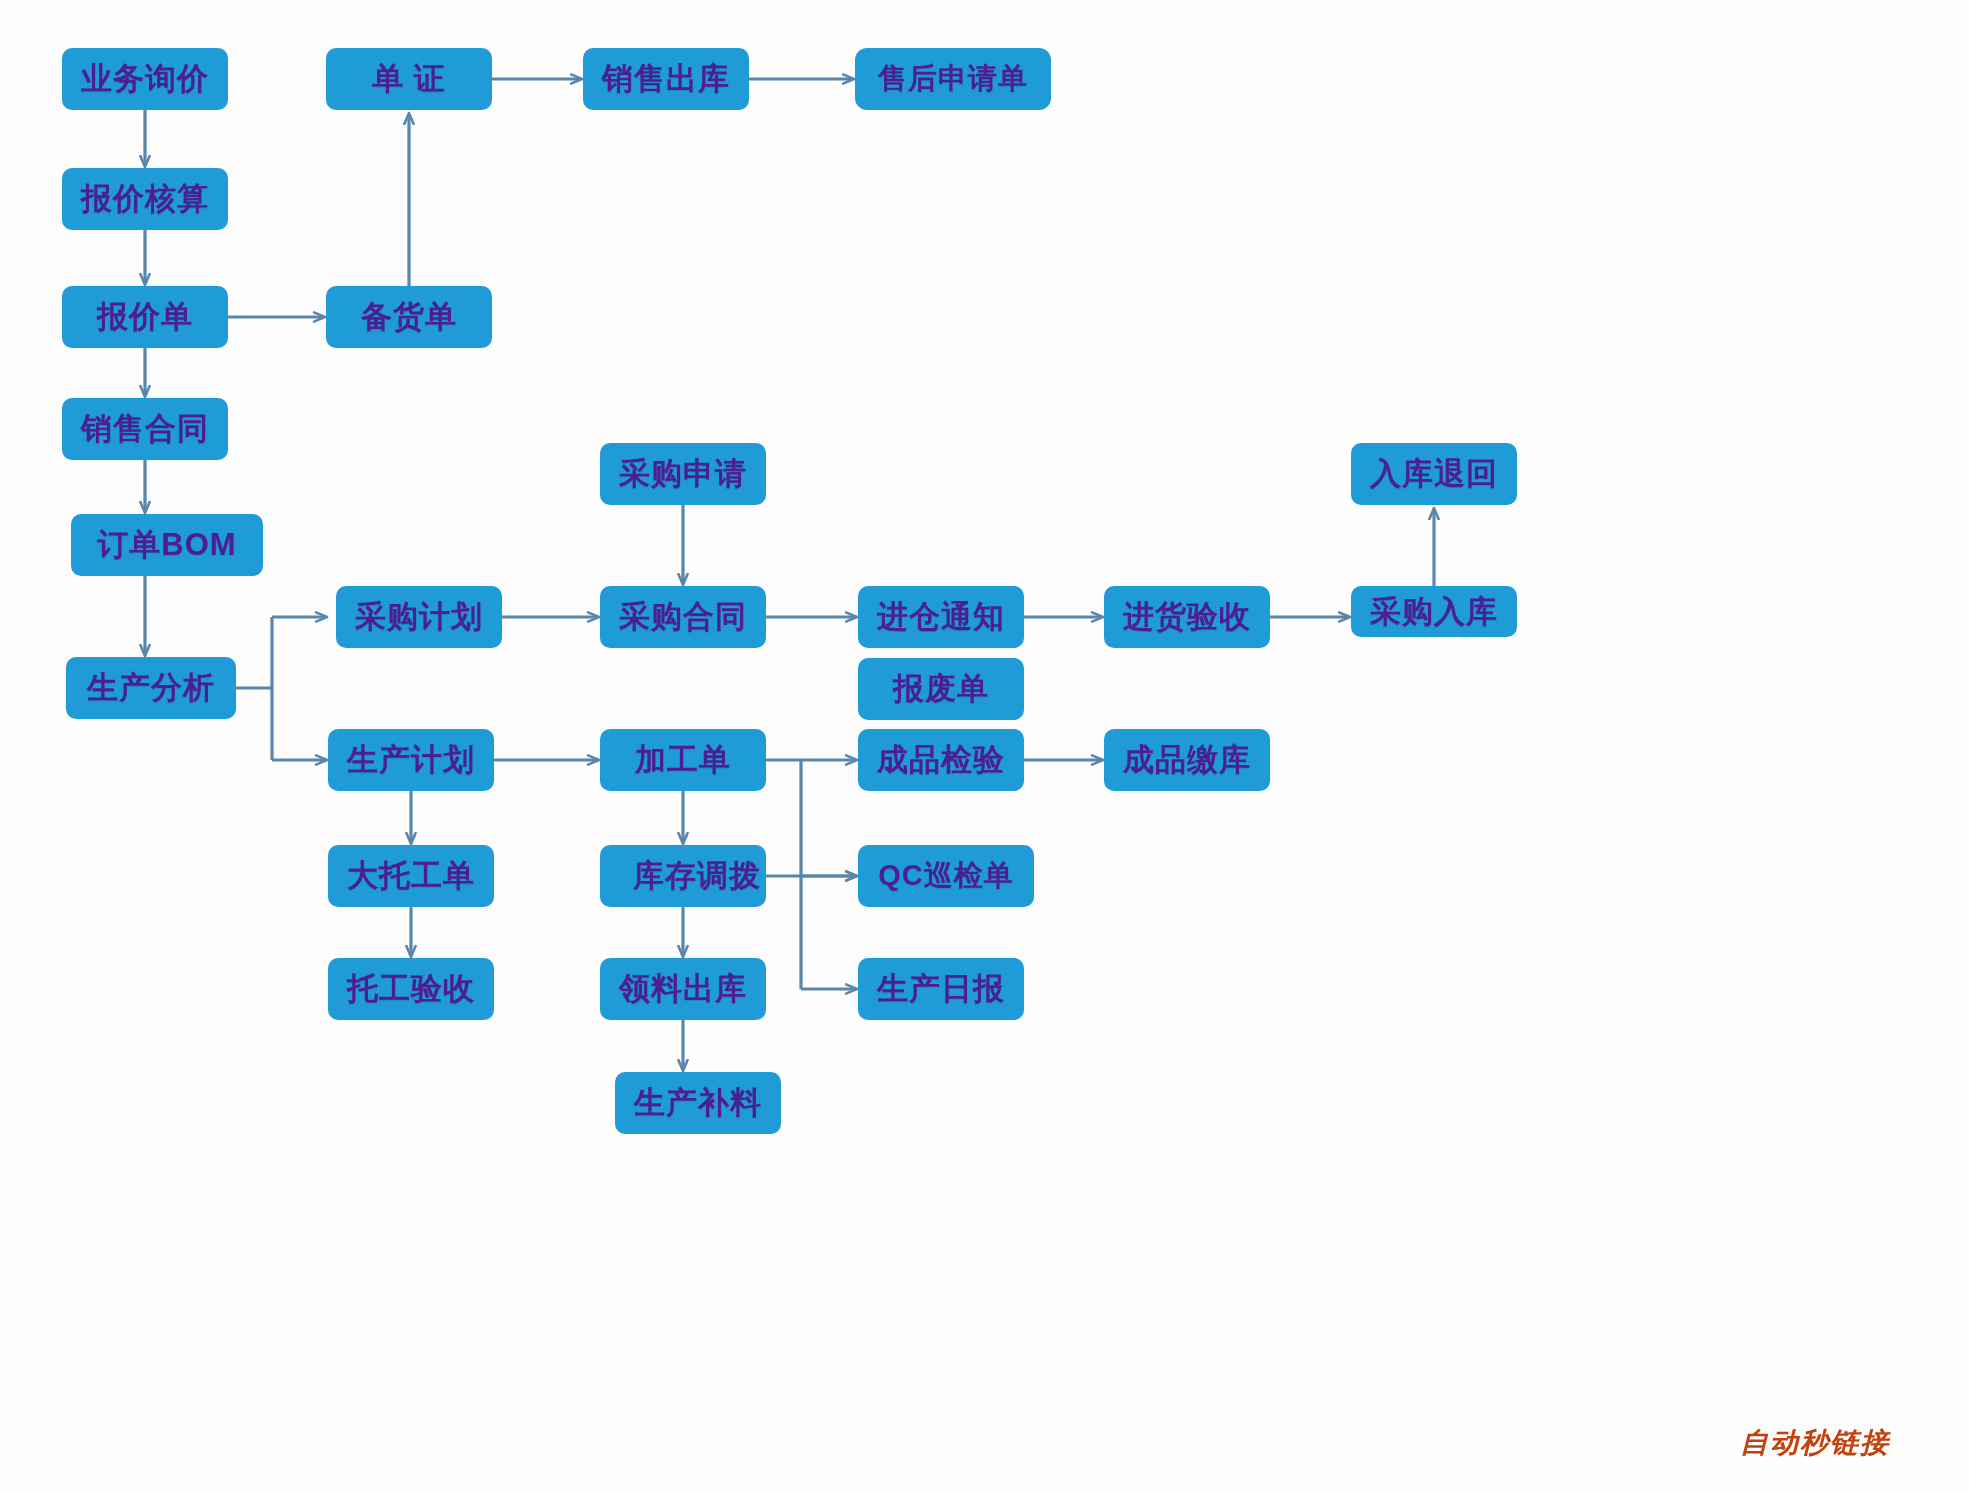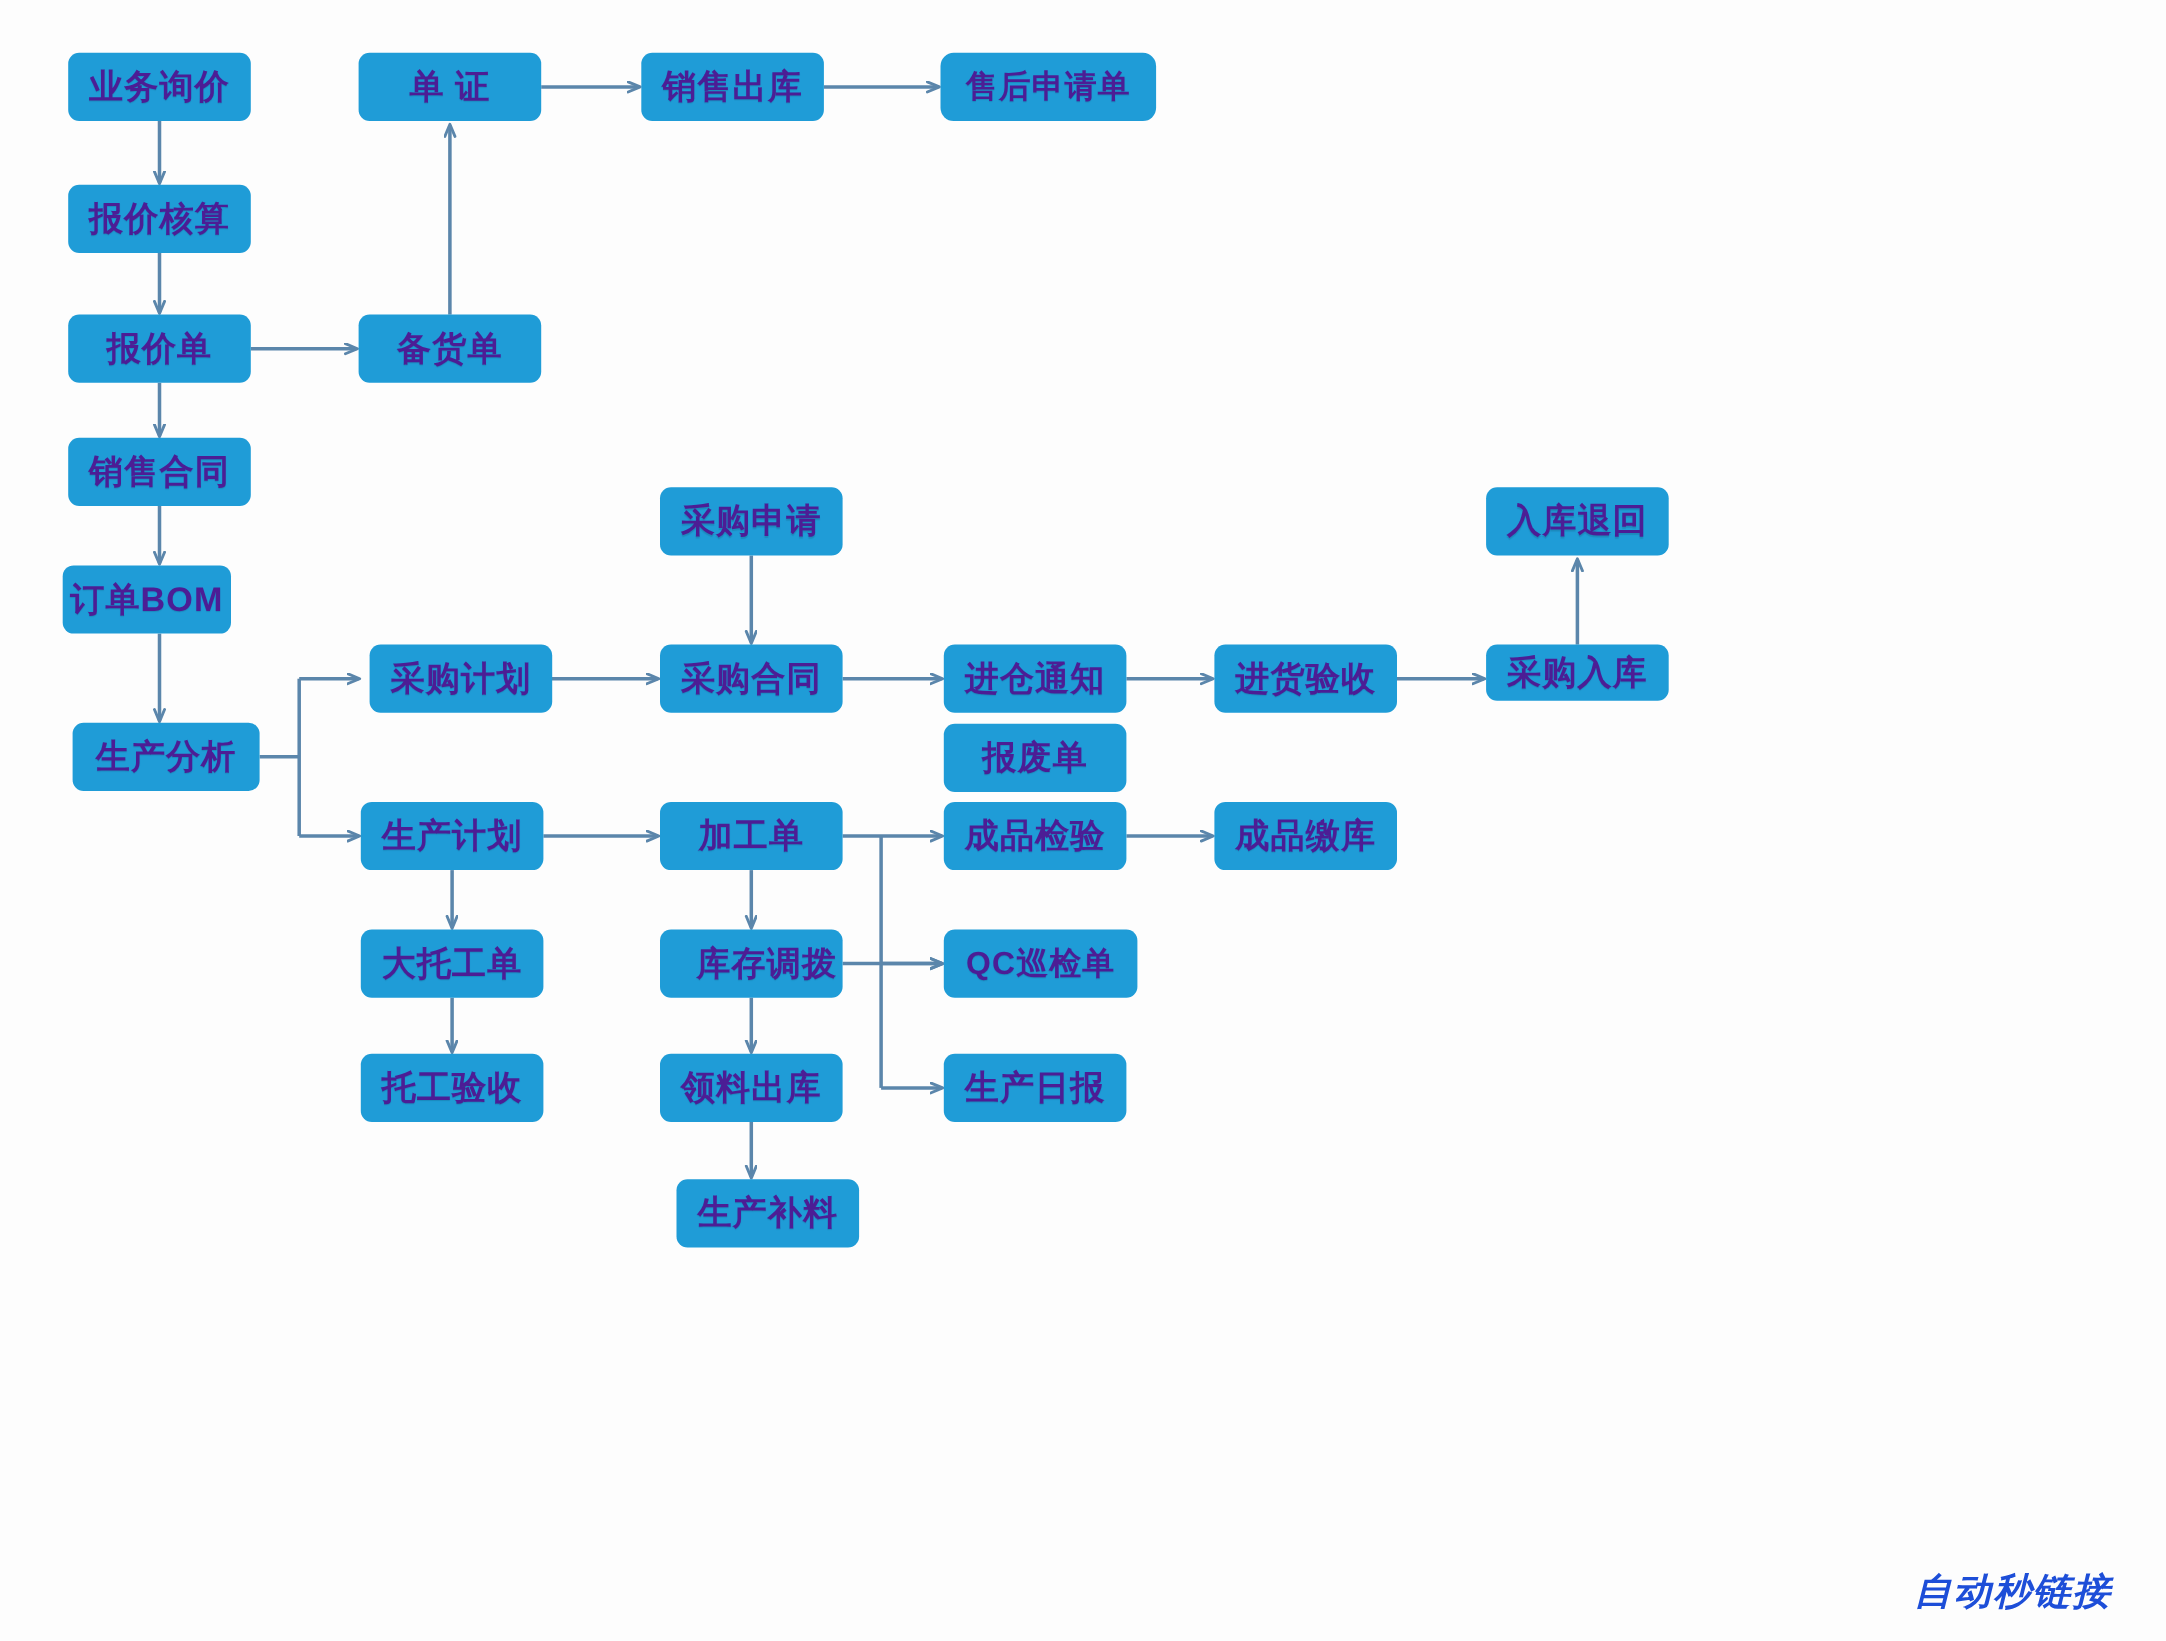--- a/index.html
+++ b/index.html
@@ -37,22 +37,22 @@
     font-weight: bold;
     letter-spacing: 1px;
     box-sizing: border-box;
     text-shadow: 0 1px 1px rgba(0,0,0,0.12);
     z-index: 2;
     white-space: nowrap;
   }
   .node.small-text { font-size: 29px; }
   .watermark {
     position: absolute;
-    color: #1d4ed8;
-    font-size: 34px;
+    color: #c2410c;
+    font-size: 28px;
     font-weight: bold;
     font-style: italic;
     letter-spacing: 2px;
     z-index: 3;
     white-space: nowrap;
   }
 </style>
 </head>
 <body>
 
@@ -111,21 +111,21 @@
   </svg>
 
   <div class="node" style="left:62px;top:48px;width:166px;height:62px;">业务询价</div>
 
   <div class="node" style="left:62px;top:168px;width:166px;height:62px;">报价核算</div>
 
   <div class="node" style="left:62px;top:286px;width:166px;height:62px;">报价单</div>
 
   <div class="node" style="left:62px;top:398px;width:166px;height:62px;">销售合同</div>
 
-  <div class="node" style="left:57px;top:514px;width:153px;height:62px;">订单BOM</div>
+  <div class="node" style="left:71px;top:514px;width:192px;height:62px;">订单BOM</div>
 
   <div class="node" style="left:66px;top:657px;width:170px;height:62px;">生产分析</div>
 
   <div class="node" style="left:326px;top:48px;width:166px;height:62px;">单  证</div>
 
   <div class="node" style="left:326px;top:286px;width:166px;height:62px;">备货单</div>
 
   <div class="node" style="left:583px;top:48px;width:166px;height:62px;">销售出库</div>
 
   <div class="node small-text" style="left:855px;top:48px;width:196px;height:62px;border-radius:12px;">售后申请单</div>

